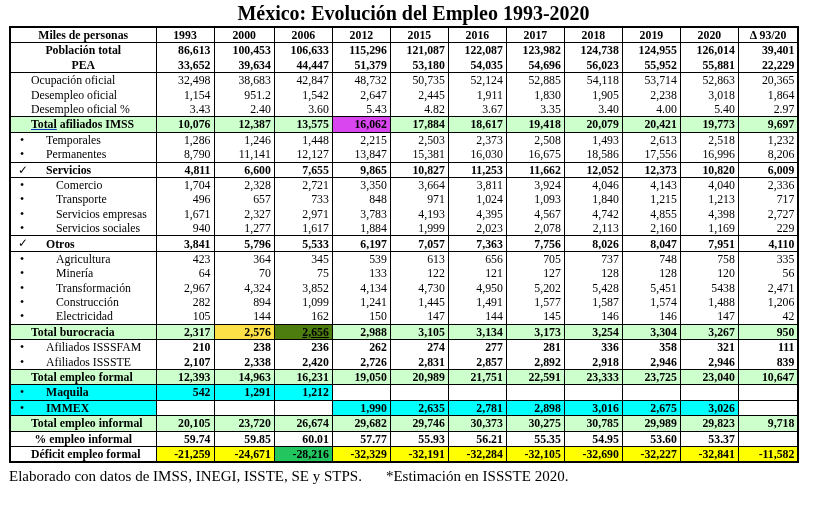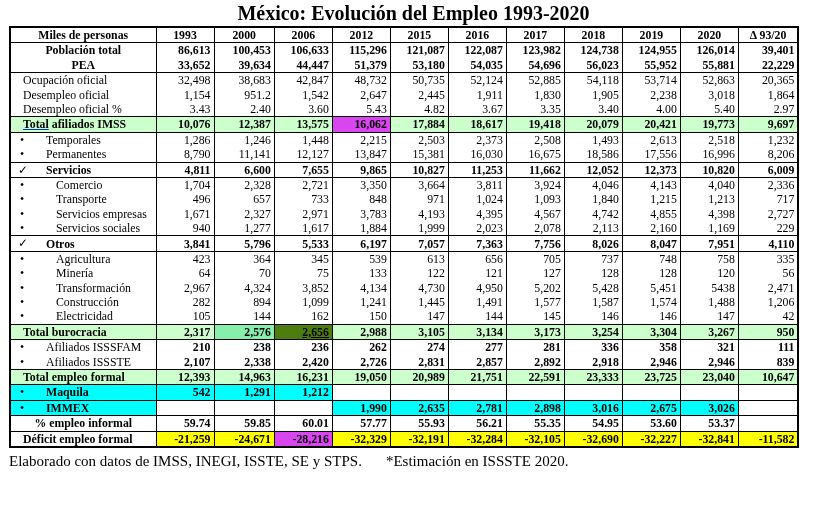--- a/index.html
+++ b/index.html
@@ -20,21 +20,21 @@
   col.c-delta{width:60px;}
   th,td{
     border-left:1px solid #000;
     font-size:11.8px;height:14.4px;line-height:14.3px;
     padding:0;overflow:hidden;white-space:nowrap;vertical-align:middle;
   }
   th{font-weight:bold;text-align:center;}
   tr.line td{border-top:1px solid #000;}
   td.val{text-align:right;padding-right:3px;}
   td.val.b{font-weight:bold;}
-  td.lab{position:relative;text-align:left;padding-left:12px;}
+  td.lab{position:relative;text-align:left;padding-left:20px;}
   td.lab.center{text-align:center;font-weight:bold;padding-left:0;}
   td.lab.total{font-weight:bold;}
   td.lab.b1{padding-left:35px;}
   td.lab.b1b{padding-left:35px;font-weight:bold;}
   td.lab.b2{padding-left:45px;}
   td.lab.chk{padding-left:35px;font-weight:bold;}
   .mk{position:absolute;left:9px;top:0;font-weight:normal;}
   .mk-chk{left:7px;font-weight:normal;}
   .ufw{text-decoration:underline;}
   .footer{margin:4px 0 0 9px;font-size:15px;line-height:18px;}
@@ -337,21 +337,21 @@
         <td class="val">144</td>
         <td class="val">145</td>
         <td class="val">146</td>
         <td class="val">146</td>
         <td class="val">147</td>
         <td class="val">42</td>
       </tr>
       <tr class="line">
         <td class="lab total" style="background-color: rgb(204, 255, 204);">Total burocracia</td>
         <td class="val b" style="background-color: rgb(204, 255, 204);">2,317</td>
-        <td class="val b" style="background-color: #86efac;">2,576</td>
+        <td class="val b" style="background-color: #fde047;">2,576</td>
         <td class="val b" style="background-color: #4d7c0f; text-decoration: underline;">2,656</td>
         <td class="val b" style="background-color: rgb(204, 255, 204);">2,988</td>
         <td class="val b" style="background-color: rgb(204, 255, 204);">3,105</td>
         <td class="val b" style="background-color: rgb(204, 255, 204);">3,134</td>
         <td class="val b" style="background-color: rgb(204, 255, 204);">3,173</td>
         <td class="val b" style="background-color: rgb(204, 255, 204);">3,254</td>
         <td class="val b" style="background-color: rgb(204, 255, 204);">3,304</td>
         <td class="val b" style="background-color: rgb(204, 255, 204);">3,267</td>
         <td class="val b" style="background-color: rgb(204, 255, 204);">950</td>
       </tr>
@@ -419,38 +419,52 @@
         <td class="val b" style="background-color: rgb(0, 255, 255);">1,990</td>
         <td class="val b" style="background-color: rgb(0, 255, 255);">2,635</td>
         <td class="val b" style="background-color: rgb(0, 255, 255);">2,781</td>
         <td class="val b" style="background-color: rgb(0, 255, 255);">2,898</td>
         <td class="val b" style="background-color: rgb(0, 255, 255);">3,016</td>
         <td class="val b" style="background-color: rgb(0, 255, 255);">2,675</td>
         <td class="val b" style="background-color: rgb(0, 255, 255);">3,026</td>
         <td class="val b"></td>
       </tr>
       <tr class="line">
+        <td class="lab total" style="background-color: rgb(204, 255, 204);">Total empleo informal</td>
+        <td class="val b" style="background-color: rgb(204, 255, 204);">20,105</td>
+        <td class="val b" style="background-color: rgb(204, 255, 204);">23,720</td>
+        <td class="val b" style="background-color: rgb(204, 255, 204);">26,674</td>
+        <td class="val b" style="background-color: rgb(204, 255, 204);">29,682</td>
+        <td class="val b" style="background-color: rgb(204, 255, 204);">29,746</td>
+        <td class="val b" style="background-color: rgb(204, 255, 204);">30,373</td>
+        <td class="val b" style="background-color: rgb(204, 255, 204);">30,275</td>
+        <td class="val b" style="background-color: rgb(204, 255, 204);">30,785</td>
+        <td class="val b" style="background-color: rgb(204, 255, 204);">29,989</td>
+        <td class="val b" style="background-color: rgb(204, 255, 204);">29,823</td>
+        <td class="val b" style="background-color: rgb(204, 255, 204);">9,718</td>
+      </tr>
+      <tr class="line">
         <td class="lab center">% empleo informal</td>
         <td class="val b">59.74</td>
         <td class="val b">59.85</td>
         <td class="val b">60.01</td>
         <td class="val b">57.77</td>
         <td class="val b">55.93</td>
         <td class="val b">56.21</td>
         <td class="val b">55.35</td>
         <td class="val b">54.95</td>
         <td class="val b">53.60</td>
         <td class="val b">53.37</td>
         <td class="val b"></td>
       </tr>
       <tr class="line">
         <td class="lab total">Déficit empleo formal</td>
         <td class="val b" style="background-color: rgb(255, 255, 0);">-21,259</td>
         <td class="val b" style="background-color: rgb(255, 255, 0); padding-left: 20px;">-24,671</td>
-        <td class="val b" style="background-color: #d946ef;">-28,216</td>
+        <td class="val b" style="background-color: #22c55e;">-28,216</td>
         <td class="val b" style="background-color: rgb(255, 255, 0);">-32,329</td>
         <td class="val b" style="background-color: rgb(255, 255, 0);">-32,191</td>
         <td class="val b" style="background-color: rgb(255, 255, 0);">-32,284</td>
         <td class="val b" style="background-color: rgb(255, 255, 0);">-32,105</td>
         <td class="val b" style="background-color: rgb(255, 255, 0);">-32,690</td>
         <td class="val b" style="background-color: rgb(255, 255, 0);">-32,227</td>
         <td class="val b" style="background-color: rgb(255, 255, 0); font-family: Liberation Serif, serif;">-32,841</td>
         <td class="val b" style="background-color: rgb(255, 255, 0);">-11,582</td>
       </tr>
     </tbody>

